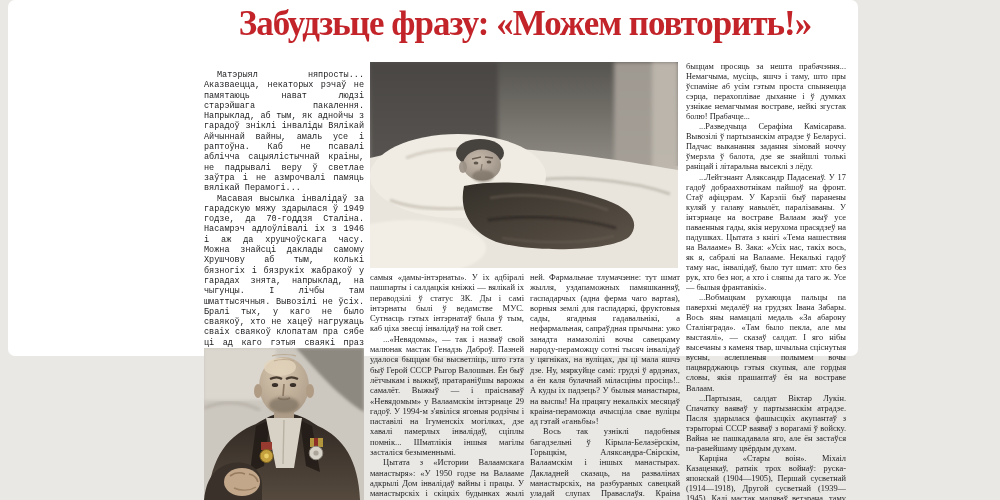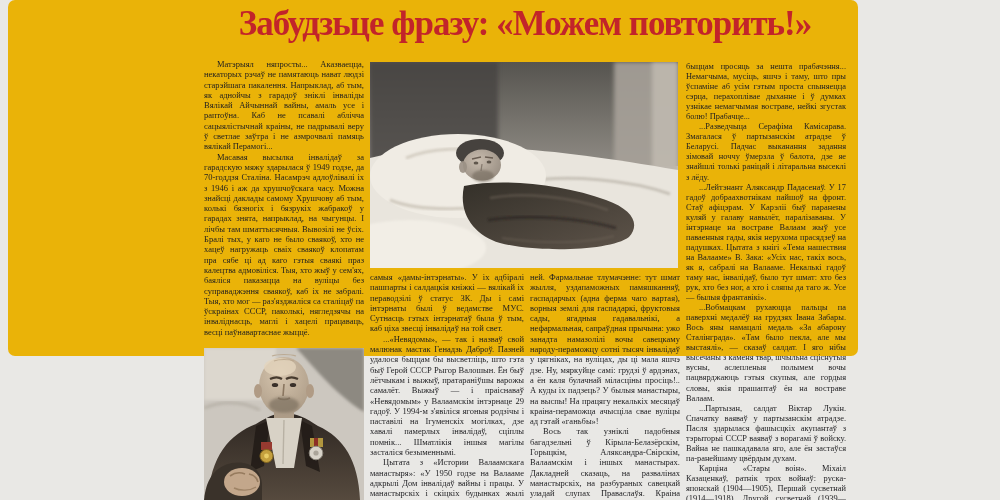--- a/index.html
+++ b/index.html
@@ -3,37 +3,37 @@
 <meta charset="utf-8">
 <style>
   html,body{margin:0;padding:0;}
   body{
     width:1000px;height:500px;position:relative;overflow:hidden;
     background:#e9e8e5;
     font-family:"Liberation Serif", serif;
   }
   .paper{
     position:absolute;left:8px;top:0;width:850px;height:356px;
-    background:#eab308;
+    background:#ffffff;
     border-radius:7px;
   }
   .headline{
     position:absolute;left:196px;top:2px;width:642px;height:52px;
     text-align:center;white-space:nowrap;
     font-size:36px;font-weight:bold;color:#c2242a;
     letter-spacing:-1px;transform:scaleX(0.97);transform-origin:center;
   }
   .col{
     position:absolute;overflow:hidden;
     font-size:8.5px;line-height:10.3px;text-align:justify;
     color:#1d1d20;
   }
   .col p{margin:0;text-indent:13px;}
   .col p.noindent{text-indent:0;}
-  #col1{left:196px;top:59px;width:160px;height:281px;}
+  #col1{left:196px;top:70px;width:160px;height:281px;font-family:Liberation Mono, monospace;}
   #col2{left:362px;top:272px;width:154px;height:228px;}
   #col3{left:522px;top:272px;width:150px;height:228px;}
   #col4{left:678px;top:62px;width:160px;height:438px;font-size:8.4px;line-height:10.05px;}
   .mainphoto{position:absolute;left:362px;top:62px;width:308px;height:206px;overflow:hidden;}
   .portrait{position:absolute;left:196px;top:348px;width:160px;height:152px;overflow:hidden;}
   svg{display:block;}
 </style>
 </head>
 <body>
 
@@ -108,21 +108,21 @@
     <p>Цытата з «Истории Валаамскага манастыря»: «У 1950 годзе на Валааме адкрылі Дом інвалідаў вайны і працы. У манастырскіх і скіцкіх будынках жылі калекі, якія пацярпелі падчас Вялікай Айчыннай вайны...»</p>
   </div>
 
   <div class="col" id="col3">
     <p class="noindent">ней. Фармальнае тлумачэнне: тут шмат жылля, уздапаможных памяшканняў, гаспадарчых (адна ферма чаго вартая), ворныя землі для гаспадаркі, фруктовыя сады, ягадныя гадавальнікі, а нефармальная, сапраўдная прычына: ужо занадта намазолілі вочы савецкаму народу-пераможцу сотні тысяч інвалідаў у цягніках, на вуліцах, ды ці мала яшчэ дзе. Ну, мяркуйце самі: грудзі ў ардэнах, а ён каля булачнай міласціны просіць!.. А куды іх падзець? У былыя манастыры, на выспы! На працягу некалькіх месяцаў краіна-пераможца ачысціла свае вуліцы ад гэтай «ганьбы»!</p>
     <p>Вось так узніклі падобныя багадзельні ў Кірыла-Белазёрскім, Горыцкім, Аляксандра-Свірскім, Валаамскім і іншых манастырах. Дакладней сказаць, на развалінах манастырскіх, на разбураных савецкай уладай слупах Праваслаўя. Краіна Саветаў карала сваіх інвалідаў-пераможцаў за іх калецтвы, за страту імі сем'яў, прытулку, родных гнёздаў, спустошаных</p>
   </div>
 
   <div class="col" id="col4">
     <p class="noindent">быццам просяць за нешта прабачэння... Немагчыма, мусіць, яшчэ і таму, што пры ўспаміне аб усім гэтым проста спыняецца сэрца, перахоплівае дыханне і ў думках узнікае немагчымая востраве, нейкі згустак болю! Прабачце...</p>
-    <p>...Разведчыца Серафіма Камісарава. Змагалася ў партызанскім атрадзе ў Беларусі. Падчас выканання задання зімовай ноччу ўмерзла ў балота, дзе яе знайшлі толькі раніцай і літаральна высеклі з лёду.</p>
+    <p>...Разведчыца Серафіма Камісарава. Вывозілі ў партызанскім атрадзе ў Беларусі. Падчас выканання задання зімовай ноччу ўмерзла ў балота, дзе яе знайшлі толькі раніцай і літаральна высеклі з лёду.</p>
     <p>...Лейтэнант Аляксандр Падасенаў. У 17 гадоў добраахвотнікам пайшоў на фронт. Стаў афіцэрам. У Карэліі быў паранены куляй у галаву навылёт, паралізаваны. У інтэрнаце на востраве Валаам жыў усе паваенныя гады, якія нерухома прасядзеў на падушках. Цытата з кнігі «Тема нашествия на Валааме» В. Зака: «Усіх нас, такіх вось, як я, сабралі на Валааме. Некалькі гадоў таму нас, інвалідаў, было тут шмат: хто без рук, хто без ног, а хто і сляпы да таго ж. Усе — былыя франтавікі».</p>
     <p>...Вобмацкам рухаюцца пальцы па паверхні медалёў на грудзях Івана Забары. Вось яны намацалі медаль «За абарону Сталінграда». «Там было пекла, але мы выстаялі», — сказаў салдат. І яго нібы высечаны з каменя твар, шчыльна сціснутыя вусны, аслепленыя полымем вочы пацвярджаюць гэтыя скупыя, але гордыя словы, якія прашаптаў ён на востраве Валаам.</p>
     <p>...Партызан, салдат Віктар Лукін. Спачатку ваяваў у партызанскім атрадзе. Пасля здарылася фашысцкіх акупантаў з тэрыторыі СССР ваяваў з ворагамі ў войску. Вайна не пашкадавала яго, але ён застаўся па-ранейшаму цвёрдым духам.</p>
     <p>Карціна «Стары воін». Міхаіл Казаценкаў, ратнік трох войнаў: руска-японскай (1904—1905), Першай сусветнай (1914—1918), Другой сусветнай (1939—1945). Калі мастак маляваў ветэрана, таму споўнілася 90 гадоў. Кавалер двух Геор-</p>
   </div>
 
   <div class="portrait">
     <svg width="160" height="152" viewBox="0 0 160 152" xmlns="http://www.w3.org/2000/svg">
       <defs>
         <linearGradient id="jacketg" x1="0" y1="0" x2="0" y2="1">

